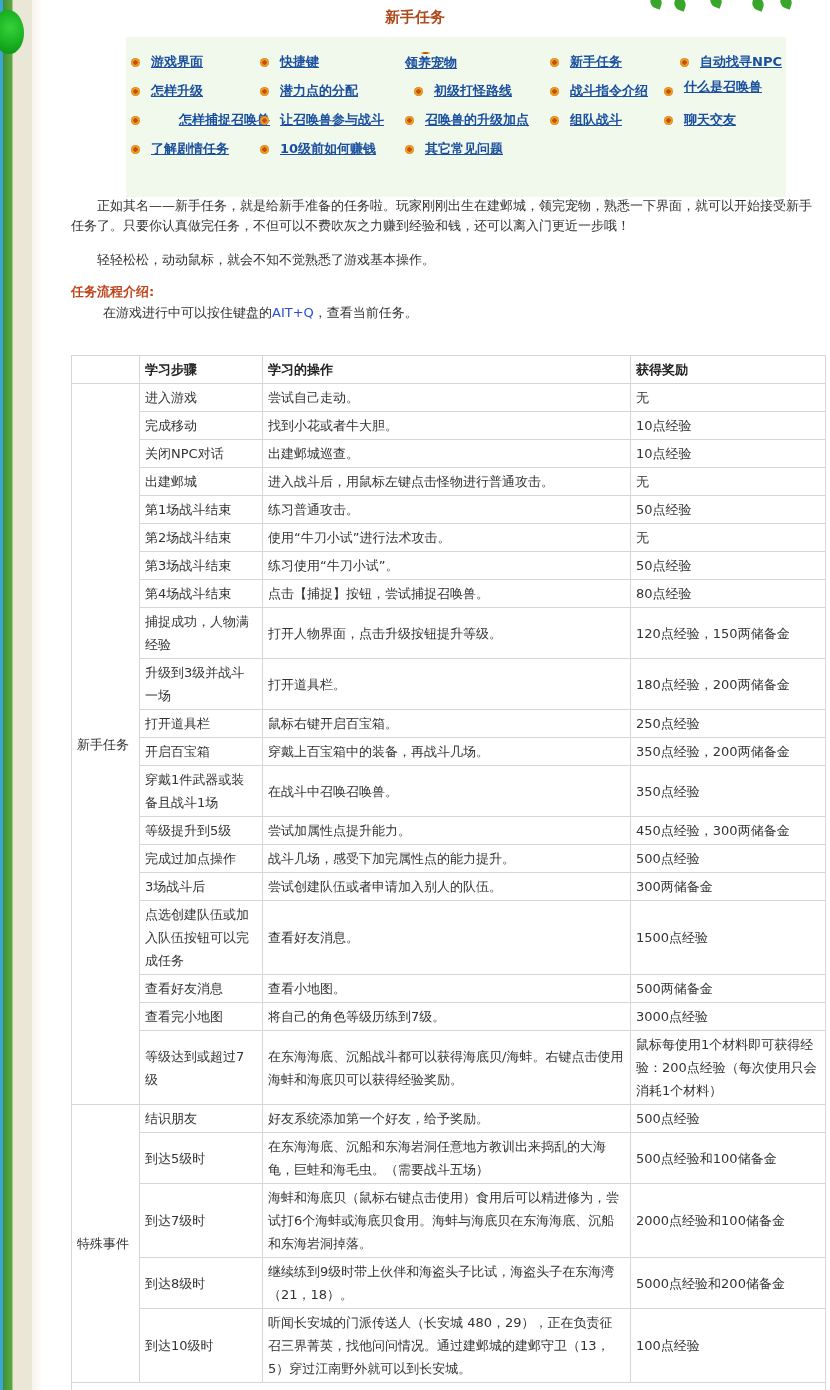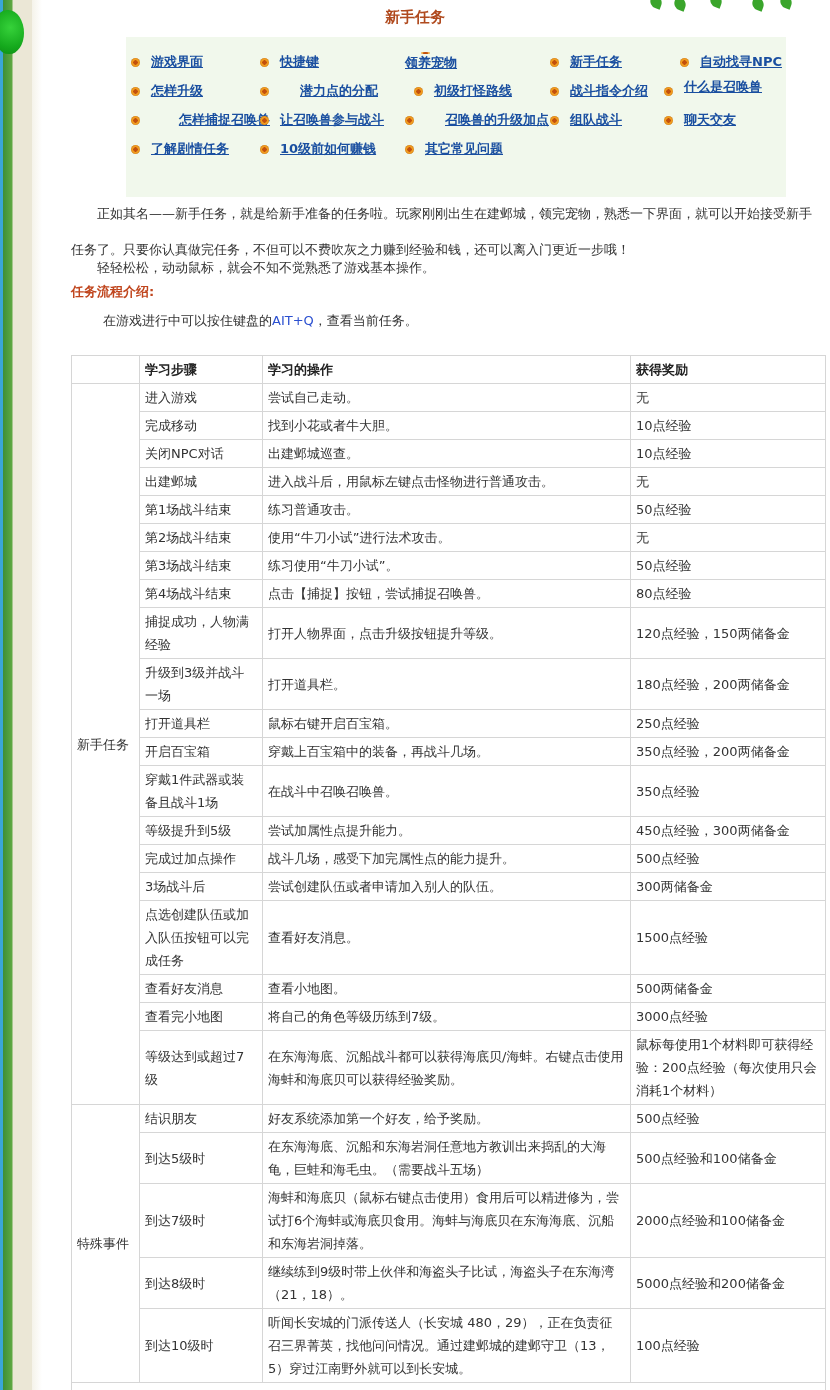--- a/index.html
+++ b/index.html
@@ -43,21 +43,21 @@
   }
   .nav-item .dot {
     display:inline-block; width:9px; height:9px; border-radius:50%;
     background:radial-gradient(circle,#c2500c 0 2px,#f5a623 2.5px,#e8901a 4px,#c87610 4.5px);
     margin-right:11px;
   }
   .nav-item a {
     color:#1a4fa0; text-decoration:underline; cursor:pointer; white-space:nowrap;
   }
   .para {
-    position:absolute; left:71px; width:752px; font-size:13px; line-height:36px;
+    position:absolute; left:71px; width:752px; font-size:13px; line-height:20px;
     color:#333;
   }
   .para .indent { display:inline-block; width:26px; }
   .section-h {
     position:absolute; left:71px; top:283px; font-size:13px; font-weight:bold; color:#c0461e;
   }
   .hotkey { color:#2a4fd0; }
   table.main {
     position:absolute; left:71px; top:355px; width:755px;
     border-collapse:collapse; font-size:13px; color:#333;
@@ -109,21 +109,21 @@
       <a>新手任务</a>
     </div>
     <div class="nav-item" style="left: 554px; top: 15px;">
       <span class="dot"></span>
       <a>自动找寻NPC</a>
     </div>
     <div class="nav-item" style="left: 5px; top: 44px;">
       <span class="dot"></span>
       <a>怎样升级</a>
     </div>
-    <div class="nav-item" style="left: 134px; top: 44px; gap: 20px;">
+    <div class="nav-item" style="left: 134px; top: 44px;">
       <span class="dot"></span>
       <a>潜力点的分配</a>
     </div>
     <div class="nav-item" style="left: 288px; top: 44px; justify-content: center;">
       <span class="dot"></span>
       <a>初级打怪路线</a>
     </div>
     <div class="nav-item" style="left: 424px; top: 44px;">
       <span class="dot"></span>
       <a>战斗指令介绍</a>
@@ -133,21 +133,21 @@
       <a>什么是召唤兽</a>
     </div>
     <div class="nav-item" style="left: 5px; top: 73px; gap: 28px;">
       <span class="dot"></span>
       <a>怎样捕捉召唤兽</a>
     </div>
     <div class="nav-item" style="left: 134px; top: 73px;">
       <span class="dot"></span>
       <a>让召唤兽参与战斗</a>
     </div>
-    <div class="nav-item" style="left: 279px; top: 73px; gap: 20px;">
+    <div class="nav-item" style="left: 279px; top: 73px;">
       <span class="dot"></span>
       <a>召唤兽的升级加点</a>
     </div>
     <div class="nav-item" style="left: 424px; top: 73px;">
       <span class="dot"></span>
       <a>组队战斗</a>
     </div>
     <div class="nav-item" style="left: 538px; top: 73px;">
       <span class="dot"></span>
       <a>聊天交友</a>

